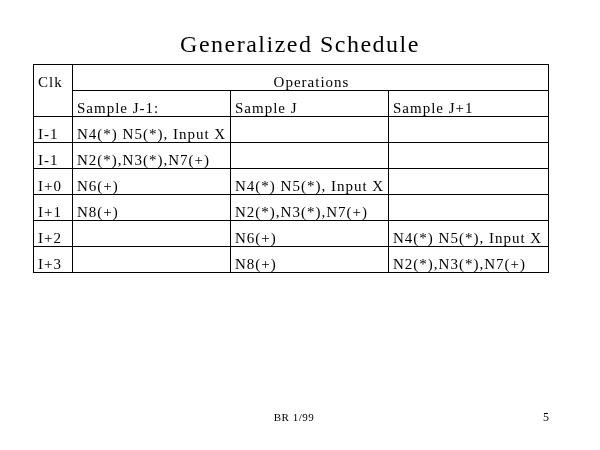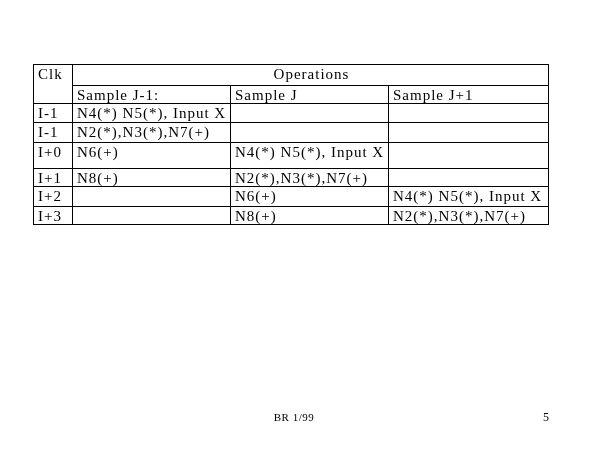--- a/index.html
+++ b/index.html
@@ -42,21 +42,21 @@
   table.schedule col.c1 { width: 158px; }
   table.schedule col.c2 { width: 158px; }
   table.schedule col.c3 { width: 160px; }
   table.schedule th, table.schedule td {
     border: 1px solid #000000;
     font-size: 15px;
     line-height: 16px;
     font-weight: normal;
     text-align: left;
     vertical-align: top;
-    padding: 1px 2px 0 4px;
+    padding: 9px 2px 0 4px;
     letter-spacing: 1px;
     white-space: nowrap;
     overflow: hidden;
   }
   table.schedule th.ops {
     text-align: center;
   }
   tr.h21 { height: 21px; }
   tr.h18 { height: 18px; }
   tr.h19 { height: 19px; }
@@ -86,20 +86,21 @@
     top: 410px;
     right: 51px;
     font-size: 12px;
   }
 </style>
 </head>
 <body>
 
 <div class="slide">
 
+  <div class="page-title">Generalized Schedule</div>
 
   <table class="schedule">
     <colgroup>
       <col class="c0">
         <col class="c1">
         <col class="c2">
         <col class="c3">
     </colgroup>
     <tbody>
       <tr class="h21">

